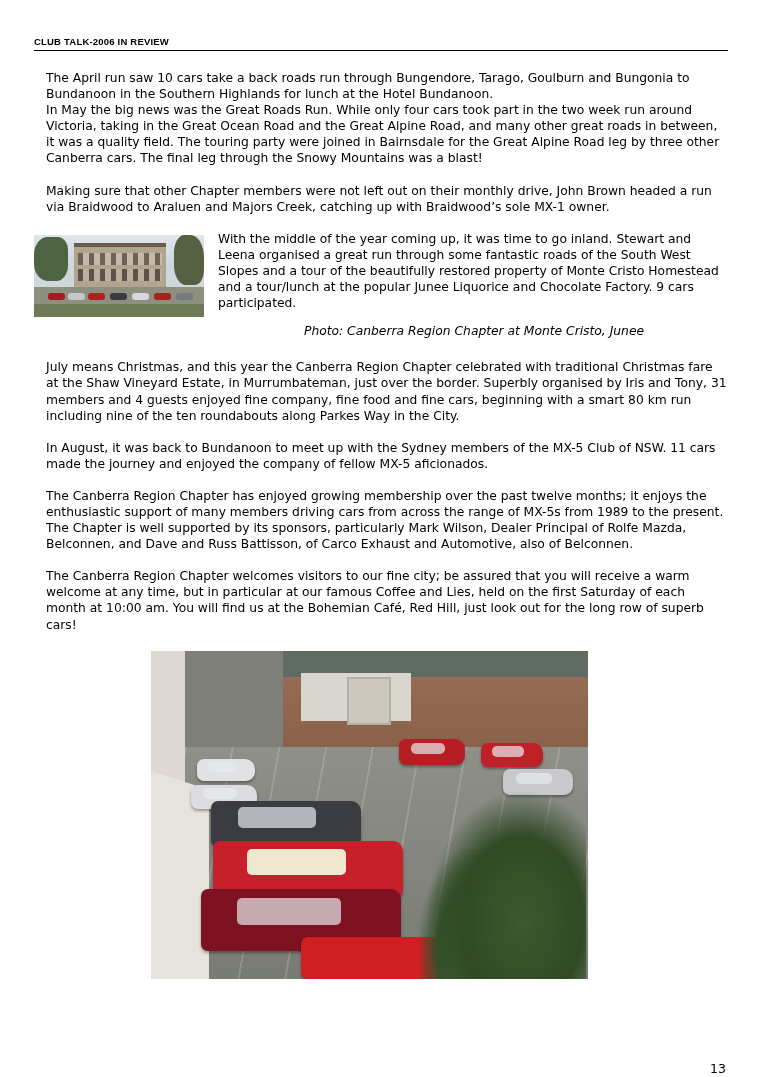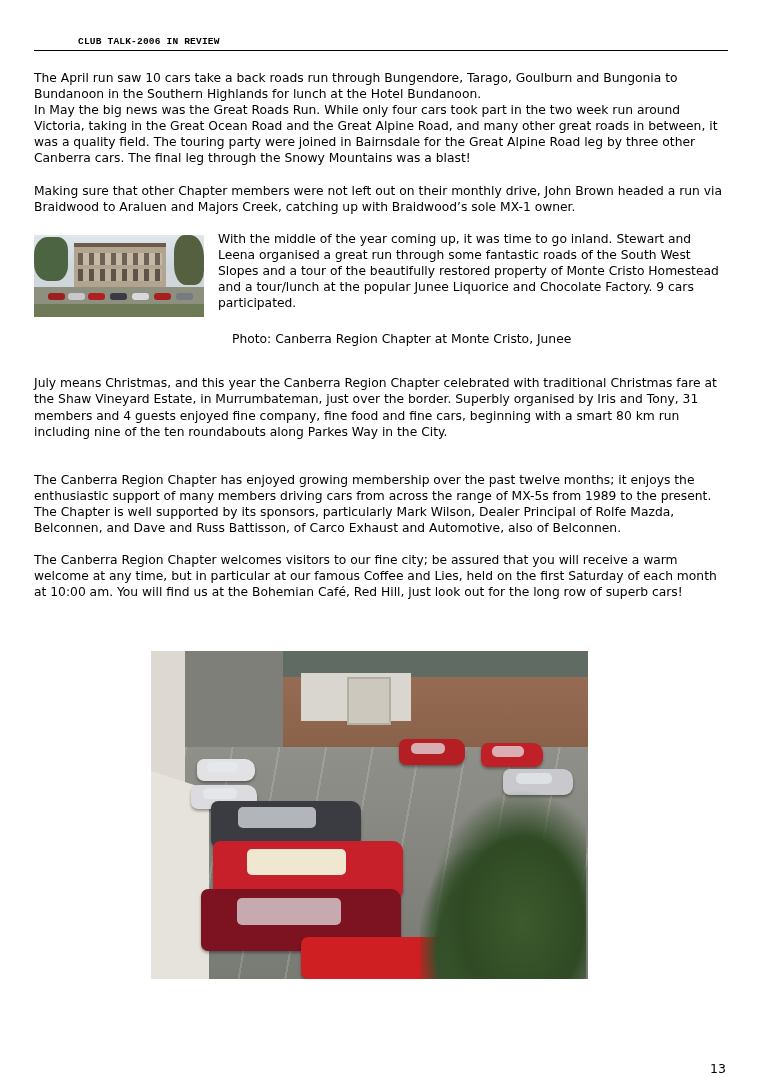--- a/index.html
+++ b/index.html
@@ -22,40 +22,39 @@
     box-sizing: border-box;
     padding: 0;
   }
   .header-area {
     position: absolute;
     left: 34px;
     top: 36px;
     width: 694px;
   }
   .header-title {
-    font-family: Liberation Mono, monospace;
+    font-family: Liberation Sans, sans-serif;
     font-weight: bold;
     font-size: 9.5px;
     letter-spacing: 0.2px;
     color: #000;
     padding-bottom: 3px;
-    margin-left: 44px;
   }
   .header-rule {
     border-bottom: 1.2px solid #000;
     width: 694px;
   }
   .content {
     position: absolute;
     left: 34px;
     top: 70px;
     width: 694px;
   }
   p.para {
-    margin: 0 0 0 0;
+    margin: 0 0 0 12px;
     font-size: 12.3px;
     line-height: 16.1px;
     text-align: left;
     color: #000;
   }
   .gap {
     height: 16px;
   }
   .gap-sm {
     height: 8px;
@@ -104,24 +103,26 @@
     background: #8d8f7f;
   }
   .p1-lawn {
     position: absolute; left:0; bottom:0; width:100%; height:13px;
     background: #6d7a55;
   }
   .p1-car {
     position: absolute; height: 7px; width: 17px; border-radius: 3px;
   }
   .caption {
+    font-style: italic;
     font-size: 12.3px;
     line-height: 16.1px;
-    margin: 12px;
+    margin: 4px;
     padding-left: 186px;
+    text-align: center;
   }
   .photo2-wrap {
     position: absolute;
     left: 151px;
     top: 651px;
     width: 437px;
     height: 328px;
   }
   .photo2 {
     position: relative;
@@ -235,20 +236,21 @@
       <div class="gap-sm"></div>
       <p class="caption">Photo: Canberra Region Chapter at Monte Cristo, Junee</p>
     </div>
 
     <div class="gap"></div>
 
     <p class="para">July means Christmas, and this year the Canberra Region Chapter celebrated with traditional Christmas fare at the Shaw Vineyard Estate, in Murrumbateman, just over the border. Superbly organised by Iris and Tony, 31 members and 4 guests enjoyed fine company, fine food and fine cars, beginning with a smart 80 km run including nine of the ten roundabouts along Parkes Way in the City.</p>
 
     <div class="gap"></div>
 
+    <p class="para">In August, it was back to Bundanoon to meet up with the Sydney members of the MX-5 Club of NSW. 11 cars made the journey and enjoyed the company of fellow MX-5 aficionados.</p>
 
     <div class="gap"></div>
 
     <p class="para">The Canberra Region Chapter has enjoyed growing membership over the past twelve months; it enjoys the enthusiastic support of many members driving cars from across the range of MX-5s from 1989 to the present. The Chapter is well supported by its sponsors, particularly Mark Wilson, Dealer Principal of Rolfe Mazda, Belconnen, and Dave and Russ Battisson, of Carco Exhaust and Automotive, also of Belconnen.</p>
 
     <div class="gap"></div>
 
     <p class="para">The Canberra Region Chapter welcomes visitors to our fine city; be assured that you will receive a warm welcome at any time, but in particular at our famous Coffee and Lies, held on the first Saturday of each month at 10:00 am. You will find us at the Bohemian Café, Red Hill, just look out for the long row of superb cars!</p>
 
   </div>

